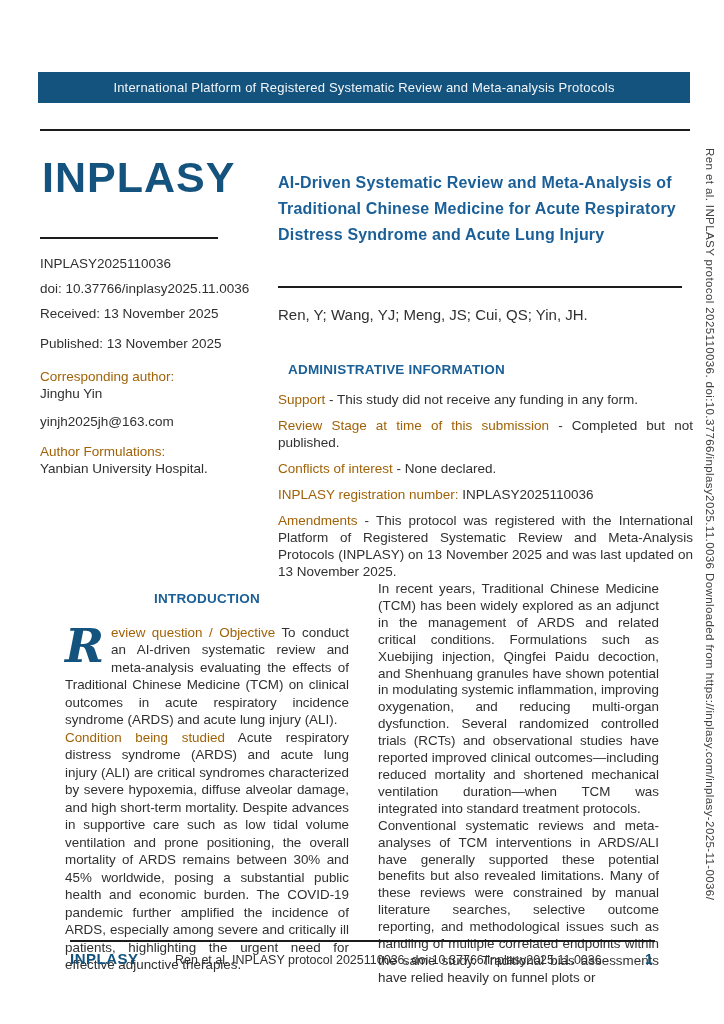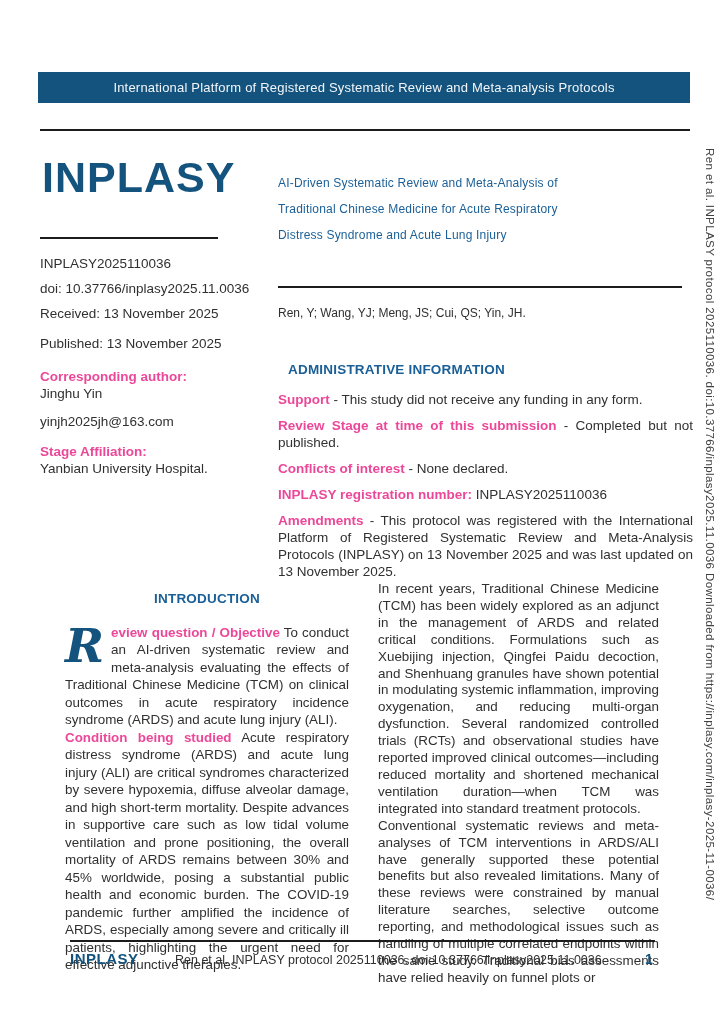--- a/index.html
+++ b/index.html
@@ -25,30 +25,30 @@
     position:absolute; left:42px; top:153px;
     font-size:43px; font-weight:bold; color:#14537D; letter-spacing:1px;
   }
   .meta {
     position:absolute; left:40px; top:251px; width:238px;
     font-size:13.5px; line-height:25px; color:#303030;
   }
   .meta .pub { margin-top:5px; }
 
   .contact { position:absolute; left:40px; top:368px; width:238px; font-size:13.5px; line-height:17px; }
-  .blue-label { color:#ec4899; font-weight:bold; }
+  .blue-label { color:#a16207; font-weight:normal; }
   .contact .email { margin-top:11px; }
   .contact .affil { margin-top:13px; }
 
   .title {
     position:absolute; left:278px; top:170px; width:416px;
-    font-size:12px; font-weight:normal; color:#1A5F97;
+    font-size:16px; font-weight:bold; color:#1A5F97;
     line-height:26px; letter-spacing:0.2px;
   }
-  .authors { position:absolute; left:278px; top:306px; width:412px; font-size:12px; color:#303030; }
+  .authors { position:absolute; left:278px; top:306px; width:412px; font-size:15px; color:#303030; }
 
   .admin {
     position:absolute; left:278px; top:361px; width:415px;
     font-size:13.5px; line-height:17px; text-align:justify;
   }
   .admin .heading {
     font-size:13.5px; font-weight:bold; color:#1A5F97;
     margin:0 0 13px 10px; text-align:left; letter-spacing:0.2px;
   }
   .admin p { margin:0 0 9px 0; }
@@ -108,21 +108,21 @@
     <div>INPLASY2025110036</div>
     <div>doi: 10.37766/inplasy2025.11.0036</div>
     <div>Received: 13 November 2025</div>
     <div class="pub">Published: 13 November 2025</div>
   </div>
 
   <div class="contact">
     <div class="blue-label">Corresponding author:</div>
     <div>Jinghu Yin</div>
     <div class="email">yinjh2025jh@163.com</div>
-    <div class="affil blue-label">Stage Affiliation:</div>
+    <div class="affil blue-label">Author Formulations:</div>
     <div>Yanbian University Hospital.</div>
   </div>
 
   <div class="title">
     <div>AI-Driven Systematic Review and Meta-Analysis of</div>
     <div>Traditional Chinese Medicine for Acute Respiratory</div>
     <div>Distress Syndrome and Acute Lung Injury</div>
   </div>
   <div class="rule" id="title-rule"></div>
   <div class="authors">Ren, Y; Wang, YJ; Meng, JS; Cui, QS; Yin, JH.</div>

